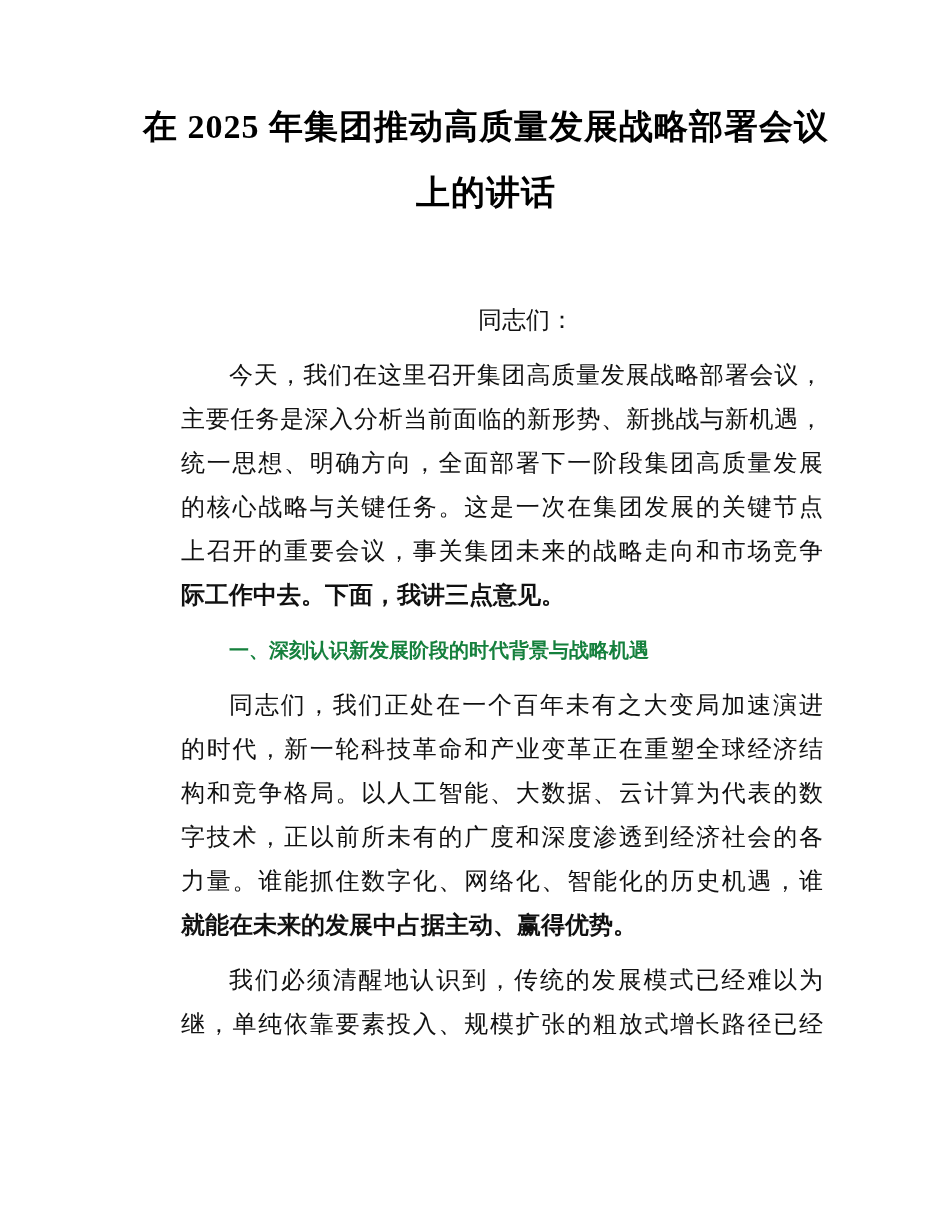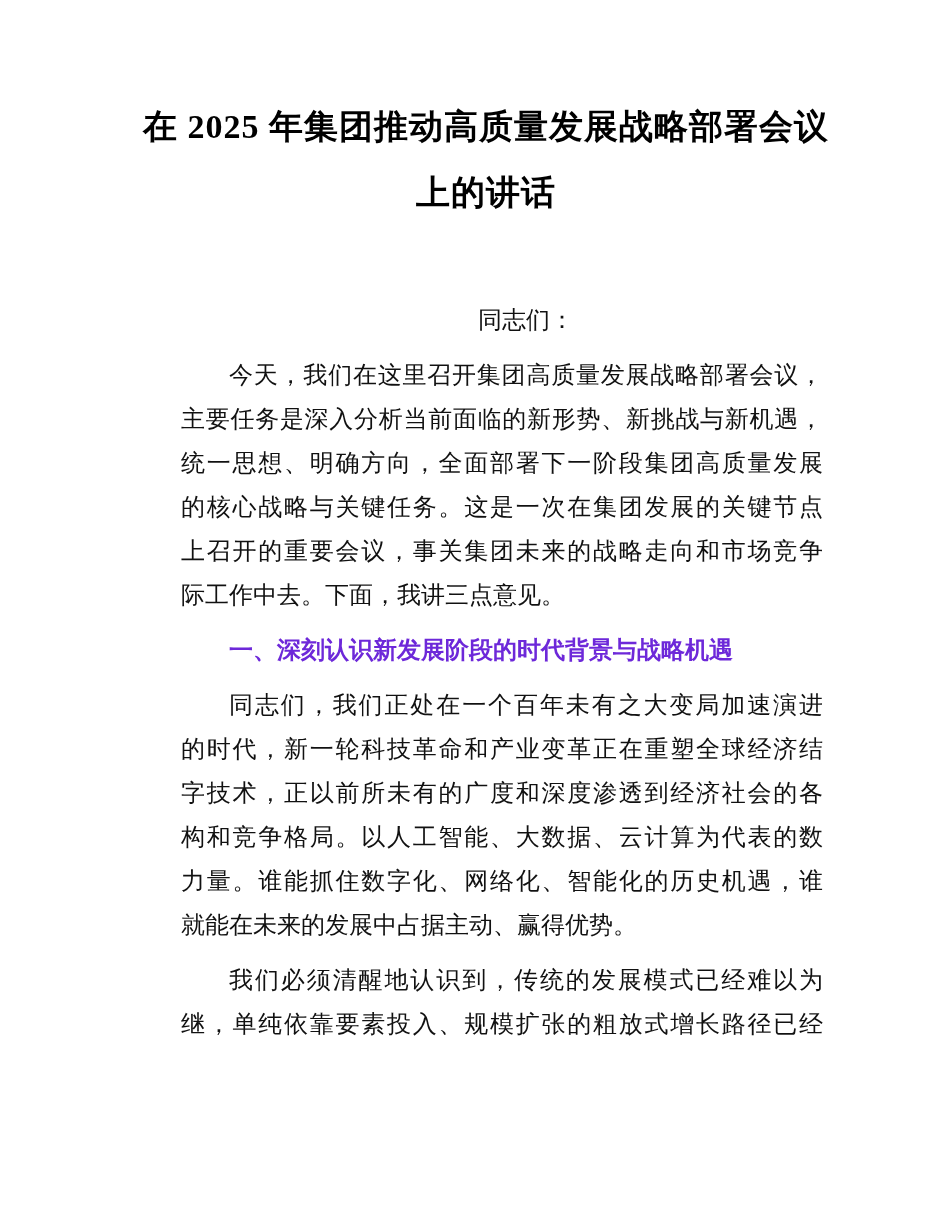--- a/index.html
+++ b/index.html
@@ -49,29 +49,30 @@
   .line {
     line-height: 44px;
     text-align: justify;
     text-align-last: justify;
   }
   .line.indent {
     padding-left: 48px;
   }
   .line.end {
     text-align-last: left;
+    font-weight: bold;
   }
   .section-heading {
     margin: 0 0 11px 0;
     padding-left: 48px;
     font-family: Liberation Sans, sans-serif;
     font-weight: 700;
-    font-size: 24px;
+    font-size: 20px;
     line-height: 44px;
-    color: #6d28d9;
+    color: #15803d;
   }
 </style>
 </head>
 <body>
 
 <div class="page">
 
   <h1 class="doc-title">
     <span class="title-line">在 2025 年集团推动高质量发展战略部署会议</span>
     <span class="title-line">上的讲话</span>
@@ -88,22 +89,22 @@
       <div class="line">的核心战略与关键任务。这是一次在集团发展的关键节点</div>
       <div class="line">上召开的重要会议，事关集团未来的战略走向和市场竞争</div>
       <div class="line end">际工作中去。下面，我讲三点意见。</div>
     </div>
 
     <h2 class="section-heading">一、深刻认识新发展阶段的时代背景与战略机遇</h2>
 
     <div class="paragraph">
       <div class="line indent">同志们，我们正处在一个百年未有之大变局加速演进</div>
       <div class="line">的时代，新一轮科技革命和产业变革正在重塑全球经济结</div>
+      <div class="line">构和竞争格局。以人工智能、大数据、云计算为代表的数</div>
       <div class="line">字技术，正以前所未有的广度和深度渗透到经济社会的各</div>
-      <div class="line">构和竞争格局。以人工智能、大数据、云计算为代表的数</div>
       <div class="line">力量。谁能抓住数字化、网络化、智能化的历史机遇，谁</div>
       <div class="line end">就能在未来的发展中占据主动、赢得优势。</div>
     </div>
 
     <div class="paragraph">
       <div class="line indent">我们必须清醒地认识到，传统的发展模式已经难以为</div>
       <div class="line">继，单纯依靠要素投入、规模扩张的粗放式增长路径已经</div>
     </div>
 
   </div>

